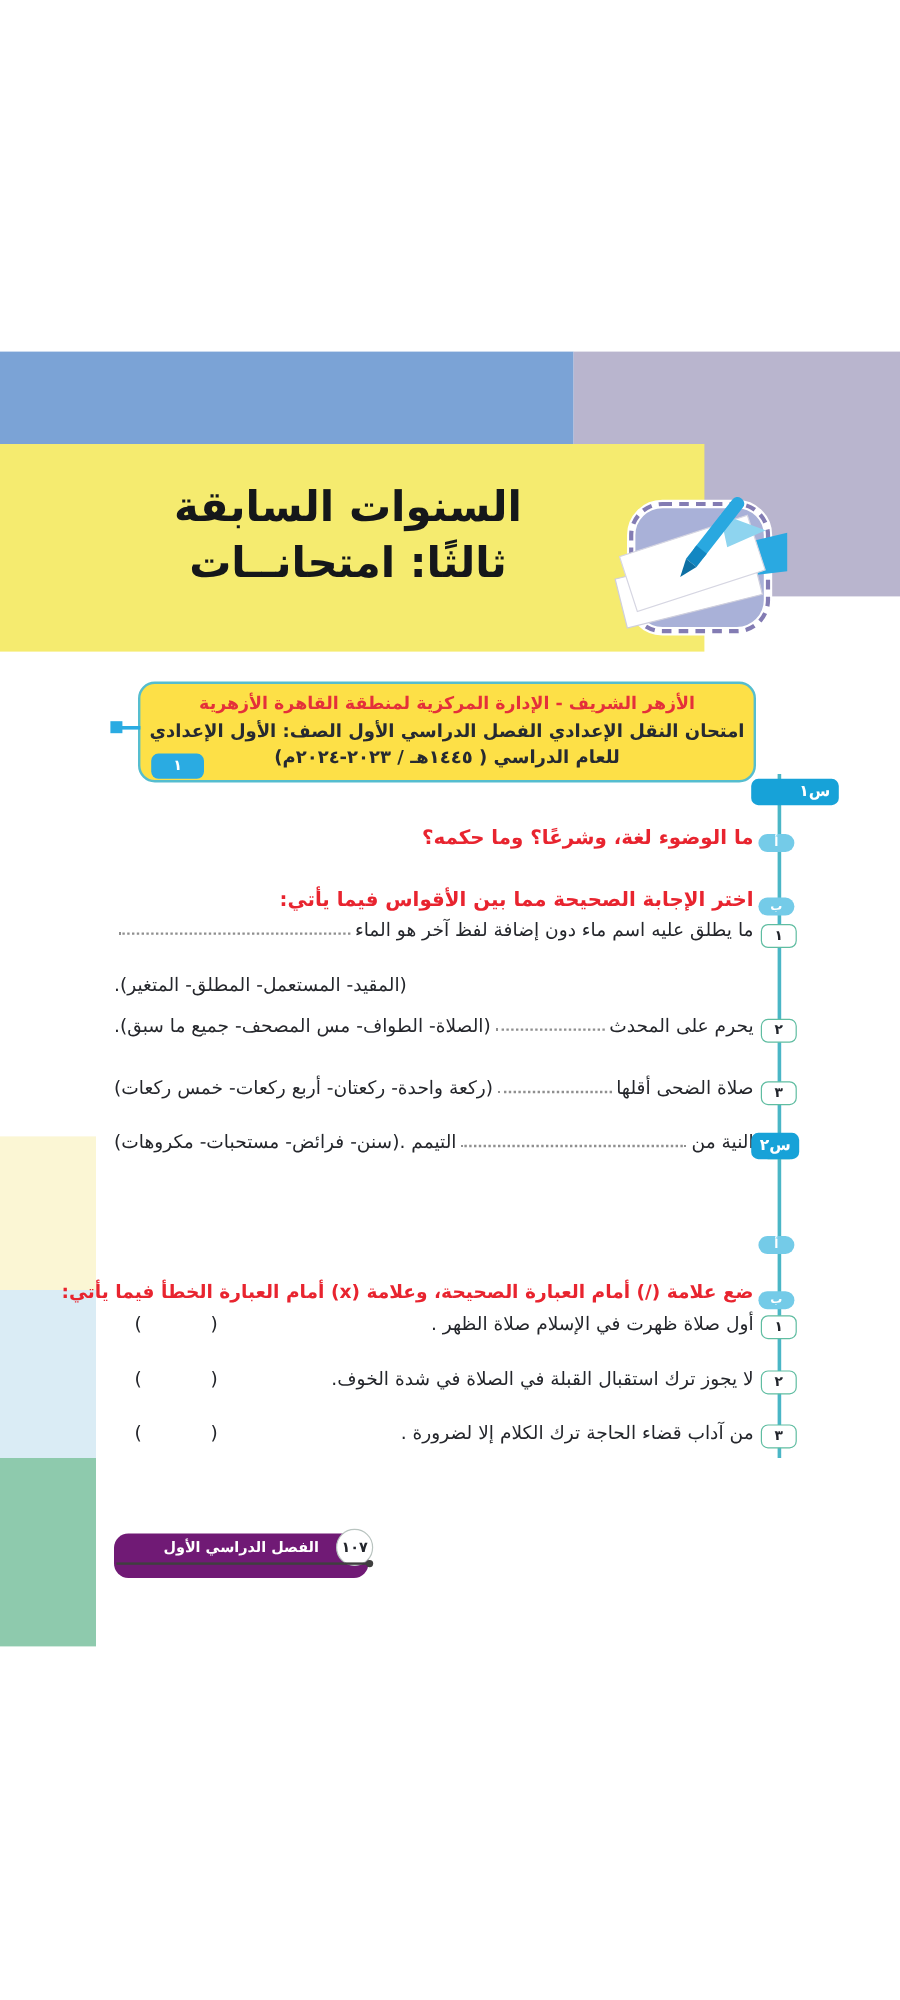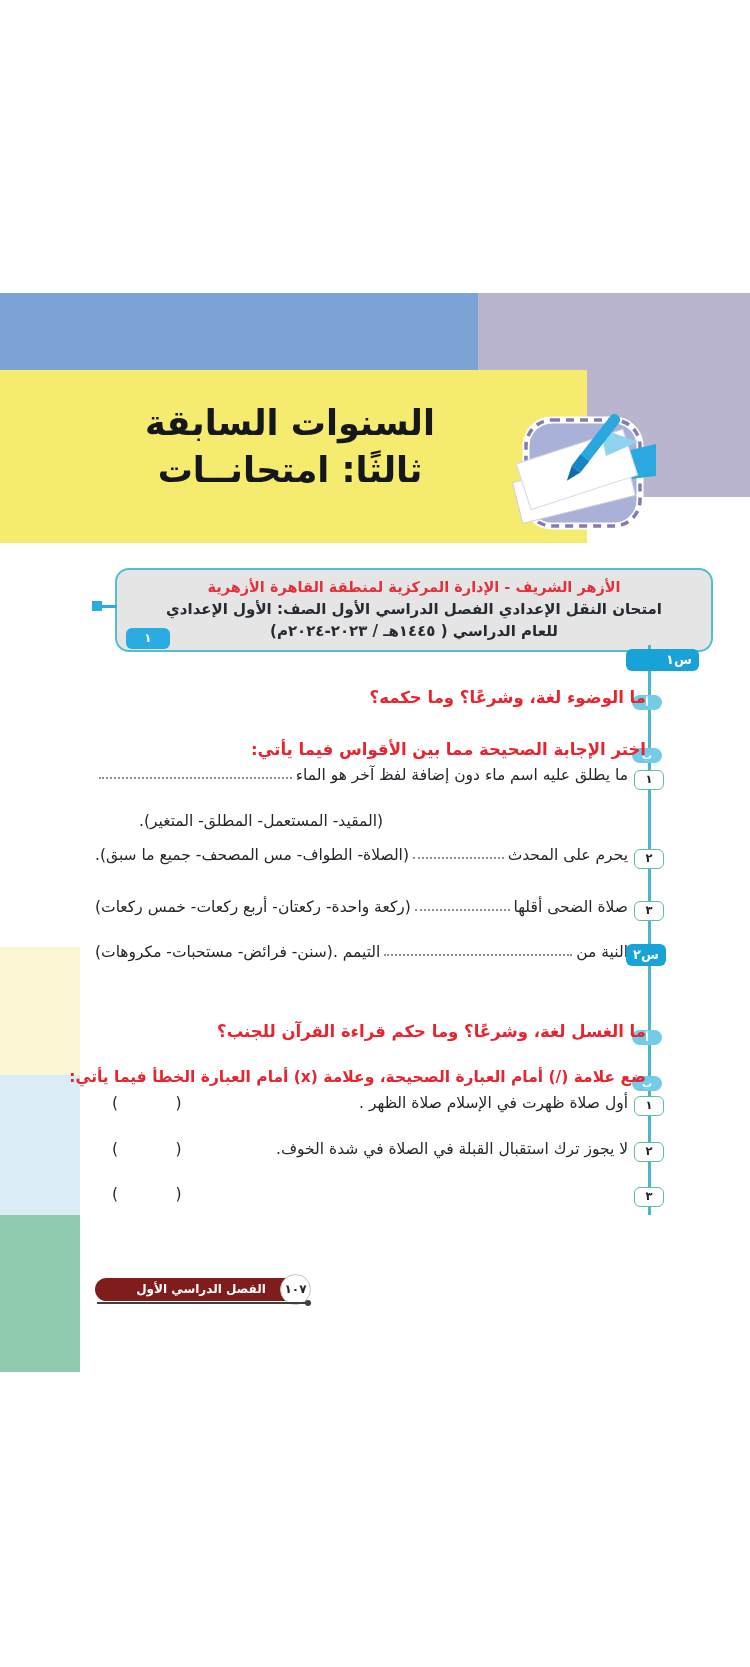--- a/index.html
+++ b/index.html
@@ -20,22 +20,22 @@
   .title-block{
     position:absolute; left:110px; top:400px; width:360px;
     text-align:center; color:#15171a; font-weight:bold;
     font-size:35px; line-height:1.35; letter-spacing:-1px;
   }
   
   .hero-icon{position:absolute; left:508px; top:392px; width:148px; height:148px;}
   .hero-icon svg{overflow:visible;}
   
   .exam-box{
-    position:absolute; left:115px; top:568px; width:598px; height:84px;
-    background:#e5e5e5; border:2.5px solid #55bdcf; border-radius:14px;
+    position:absolute; left:115px; top:568px; width:515px; height:84px;
+    background:#fde047; border:2.5px solid #55bdcf; border-radius:14px;
     box-sizing:border-box; text-align:center; padding-top:7px;
   }
   .exam-box .l1{color:#e4303a; font-size:14.5px; font-weight:bold; line-height:1.5;}
   .exam-box .l2,.exam-box .l3{color:#262a31; font-size:15px; font-weight:bold; line-height:1.45;}
   .exam-tab{
     position:absolute; left:126px; top:628px; width:44px; height:21px;
     background:#2aabe2; border-radius:6px; color:#ffffff; font-size:12px;
     font-weight:bold; text-align:center; line-height:21px;
   }
   .connector-line{position:absolute; left:101px; top:605px; width:16px; height:2.5px; background:#2aabe2;}
@@ -52,42 +52,42 @@
     border-radius:8px; color:#fff; font-size:10px; font-weight:bold;
     text-align:center; line-height:15px;
   }
   .num-box{
     position:absolute; left:634px; width:30px; height:20px; background:#ffffff;
     border:1.5px solid #5fbda1; border-radius:6px; box-sizing:border-box;
     color:#21242b; font-size:11.5px; font-weight:bold; text-align:center; line-height:17px;
   }
   
   .red-q{
-    position:absolute; right:104px; color:#e8242f; font-size:16.5px;
+    position:absolute; right:122px; color:#e8242f; font-size:16.5px;
     font-weight:bold; white-space:nowrap;
   }
   .mcq-row{
     position:absolute; left:95px; right:122px; display:flex;
     align-items:flex-end; color:#24262b; font-size:15.5px; white-space:nowrap;
   }
   .mcq-row .leader{
     flex:1; min-width:12px; border-bottom:2px dotted #8f8f8f;
     margin:0 4px; transform:translateY(-5px);
   }
-  .opt-line{position:absolute; left:95px; color:#24262b; font-size:15.5px; white-space:nowrap;margin-left:44px;}
+  .opt-line{position:absolute; left:95px; color:#24262b; font-size:15.5px; white-space:nowrap;}
   .tf-row{
     position:absolute; left:112px; right:122px; display:flex;
     align-items:center; color:#24262b; font-size:15.5px; white-space:nowrap;
   }
   .tf-row .spacer{flex:1;}
   .tf-row .answer{white-space:pre; letter-spacing:2px; color:#24262b;}
   
   .footer-pill{
-    position:absolute; left:95px; top:1278px; width:212px; height:23px;
-    background:#7f1d1d; border-radius:12px; color:#ffffff; font-size:12px;
+    position:absolute; left:95px; top:1278px; width:212px; height:37px;
+    background:#701a75; border-radius:12px; color:#ffffff; font-size:12px;
     font-weight:bold; text-align:center; line-height:23px;
   }
   .footer-page{
     position:absolute; right:-4px; top:-4px; width:29px; height:29px;
     background:#ffffff; border:1px solid #b9c4c0; border-radius:50%;
     color:#22252b; font-size:12px; font-weight:bold; line-height:28px; text-align:center;
   }
   .footer-rule{position:absolute; left:97px; top:1302px; width:210px; height:2px; background:#3f3f3f;}
   .footer-dot{position:absolute; left:305px; top:1300px; width:6px; height:6px; border-radius:3px; background:#3f3f3f;}
 </style>
@@ -172,41 +172,41 @@
   <div class="num-box" style="top:946px;">٤</div>
   <div class="mcq-row" style="top:943px;">
     <span>النية من</span>
     <span class="leader"></span>
     <span>التيمم .(سنن- فرائض- مستحبات- مكروهات)</span>
   </div>
 
   <div class="q-badge" style="top:944px;">س٢</div>
 
   <div class="part-pill" style="top:1030px;">أ</div>
-  <div class="red-q" style="top:1022px;">ما الغسل لغة، وشرعًا؟ وما حكم قراءة القرآن للجنب؟</div>
 
   <div class="part-pill" style="top:1076px;">ب</div>
   <div class="red-q" style="top:1068px; font-size:15.5px;">ضع علامة (/) أمام العبارة الصحيحة، وعلامة (x) أمام العبارة الخطأ فيما يأتي:</div>
 
   <div class="num-box" style="top:1096px;">١</div>
   <div class="tf-row" style="top:1094px;">
     <span>أول صلاة ظهرت في الإسلام صلاة الظهر .</span>
     <span class="spacer"></span>
     <span class="answer">(        )</span>
   </div>
 
   <div class="num-box" style="top:1142px;">٢</div>
   <div class="tf-row" style="top:1140px;">
     <span>لا يجوز ترك استقبال القبلة في الصلاة في شدة الخوف.</span>
     <span class="spacer"></span>
     <span class="answer">(        )</span>
   </div>
 
   <div class="num-box" style="top:1187px;">٣</div>
   <div class="tf-row" style="top:1185px;">
+    <span>من آداب قضاء الحاجة ترك الكلام إلا لضرورة .</span>
     <span class="spacer"></span>
     <span class="answer">(        )</span>
   </div>
 
   <div class="footer-pill">
     <span>الفصل الدراسي الأول</span>
     <span class="footer-page">١٠٧</span>
   </div>
   <div class="footer-rule"></div>
   <div class="footer-dot"></div>

